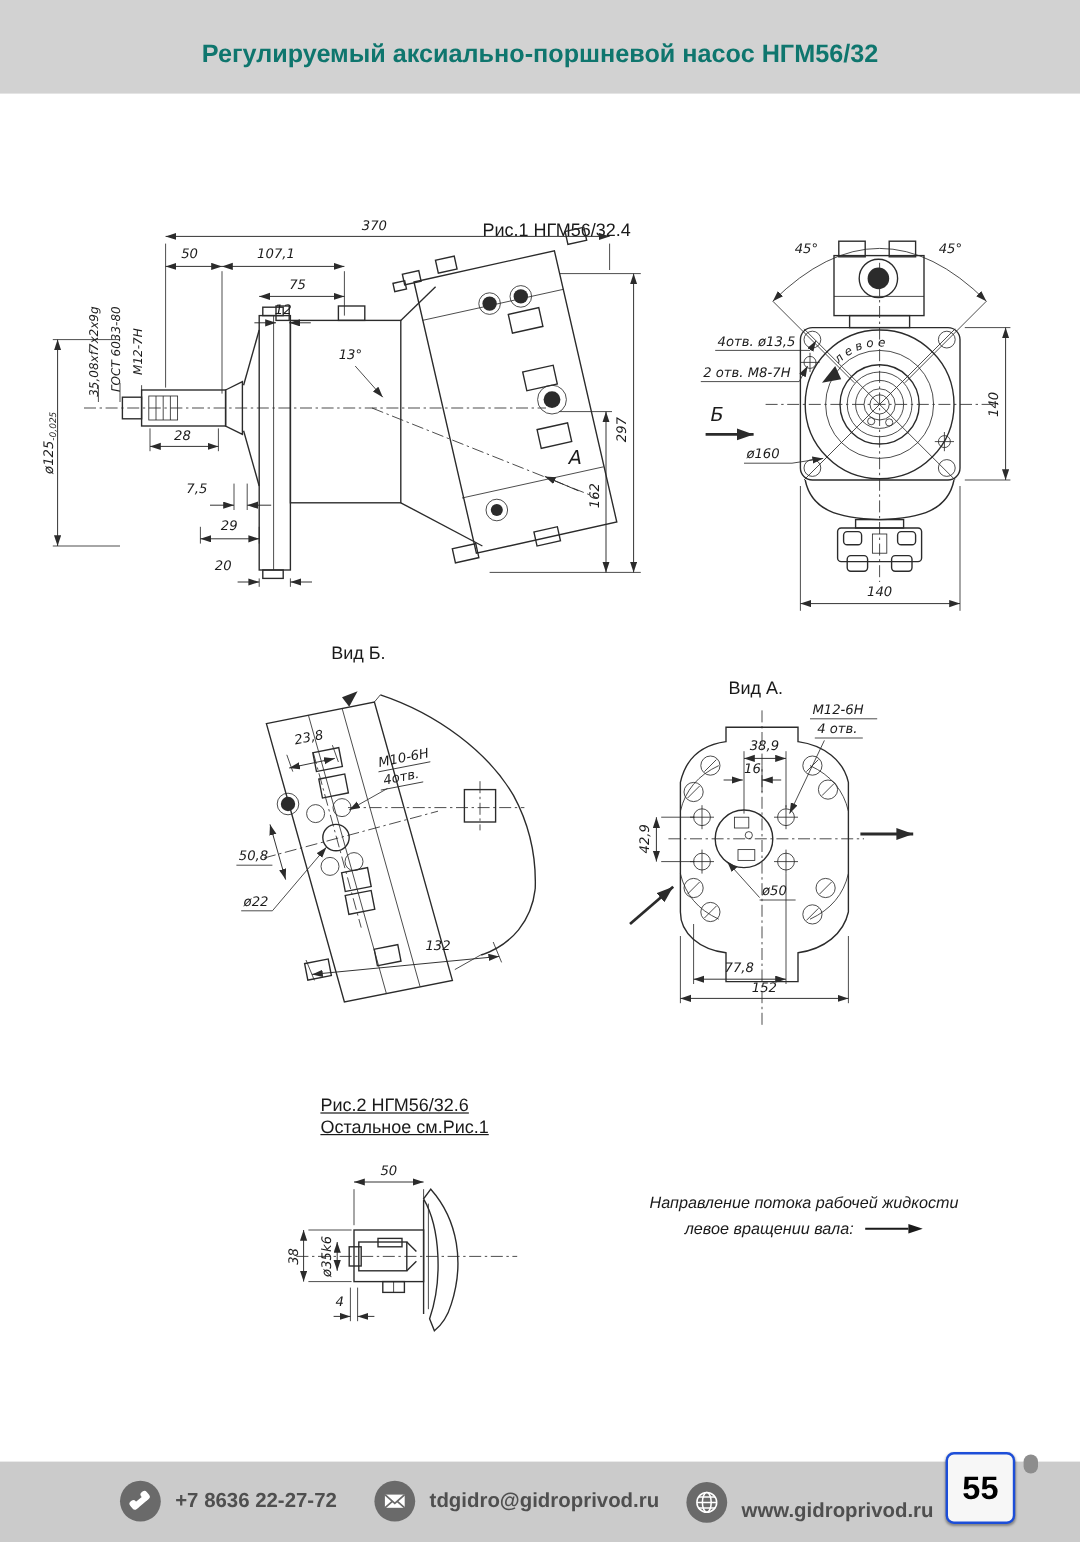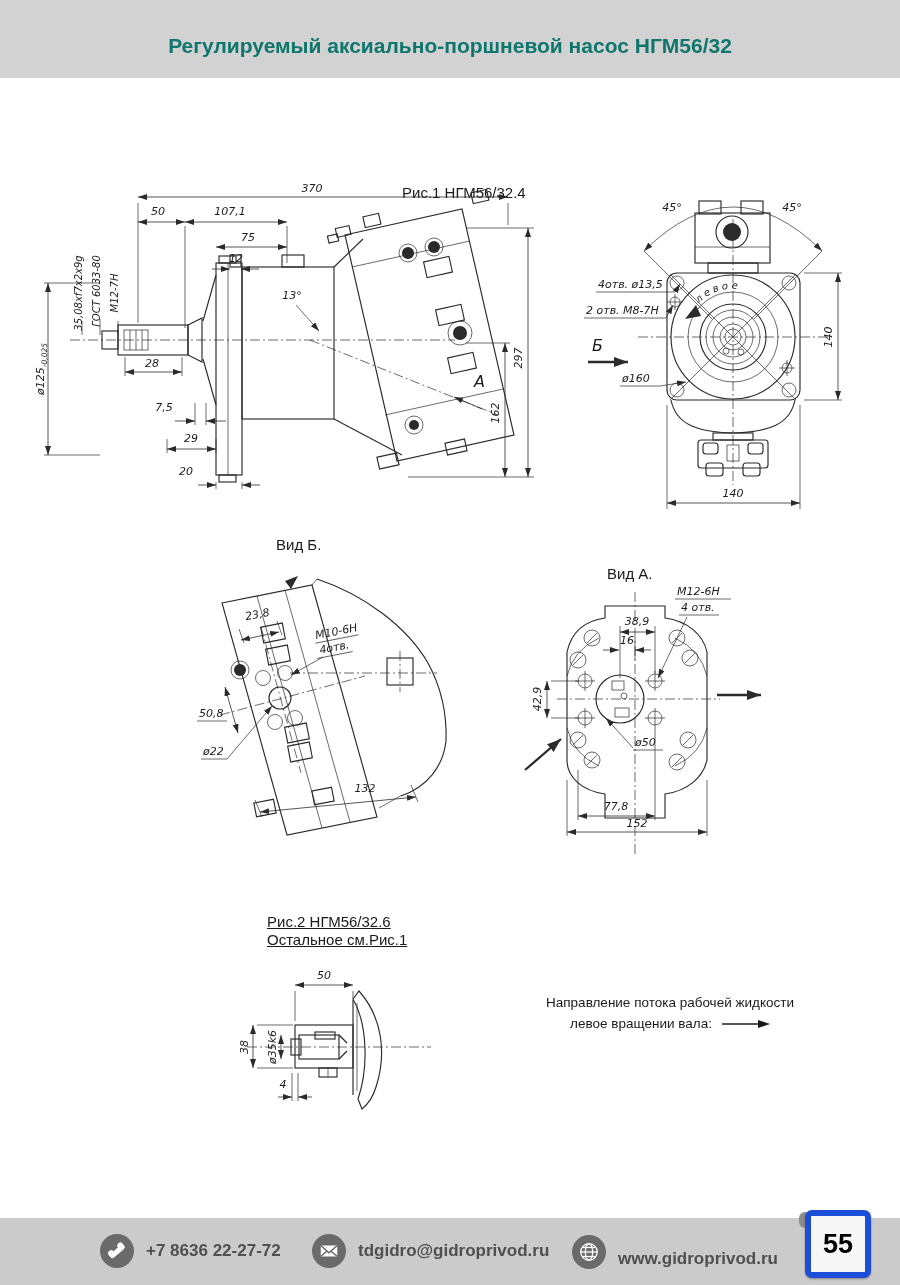--- a/index.html
+++ b/index.html
@@ -12,27 +12,27 @@
   .dwg{position:absolute;}
   svg text.dim{font-family:"DejaVu Sans",sans-serif;font-style:italic;font-size:11px;fill:#1c1c1c;}
   svg text.sm{font-size:10px;}
   svg text.big{font-family:"DejaVu Sans",sans-serif;font-style:italic;font-size:16px;fill:#1c1c1c;}
   svg .ol{fill:none;stroke:#2b2b2b;stroke-width:1.15;}
   svg .tl{fill:none;stroke:#2b2b2b;stroke-width:0.7;}
   svg .dl{fill:none;stroke:#2b2b2b;stroke-width:0.8;}
   svg .cl{fill:none;stroke:#2b2b2b;stroke-width:0.7;stroke-dasharray:10 3 2 3;}
   svg .fl{fill:#2b2b2b;stroke:none;}
   svg .thick{fill:none;stroke:#2b2b2b;stroke-width:2.3;}
-  #note-block{position:absolute;left:520px;top:995px;width:300px;text-align:center;font-size:13.5px;color:#1a1a1a;}
+  #note-block{position:absolute;left:520px;top:995px;width:300px;text-align:center;font-style:italic;font-size:13.5px;color:#1a1a1a;}
   #note-line2{margin-top:6px;}
   #note-arrow{vertical-align:middle;margin-left:8px;}
   .f-item{position:absolute;top:1233px;display:flex;align-items:center;height:36px;}
   .f-icon{width:34px;height:34px;border-radius:50%;background:#6a6a6a;display:flex;align-items:center;justify-content:center;flex:0 0 auto;}
   .f-text{margin-left:12px;font-size:17px;font-weight:bold;color:#4f4f4f;}
-  #page-tab{position:absolute;left:805px;top:1210px;width:54px;height:56px;background:#f7f7f7;border:6px solid #1d4ed8;border-radius:7px;box-shadow:0 1px 2px rgba(0,0,0,.35);display:flex;align-items:center;justify-content:center;z-index:3;}
+  #page-tab{position:absolute;left:788px;top:1210px;width:54px;height:56px;background:#f7f7f7;border:2px solid #1d4ed8;border-radius:7px;box-shadow:0 1px 2px rgba(0,0,0,.35);display:flex;align-items:center;justify-content:center;z-index:3;}
   #page-num{font-size:27px;font-weight:bold;color:#000;}
   .curl{position:absolute;top:1212px;width:12px;height:16px;background:#8d8d8d;border-radius:6px;z-index:2;}
   #curl-left{left:799px;} #curl-right{left:853px;}
   #fig2-cap{line-height:18px;text-decoration:underline;}
 </style>
 </head>
 <body>
 
 <div class="band" id="header-band"></div>
 <div id="header-title">Регулируемый аксиально-поршневой насос НГМ56/32</div>

